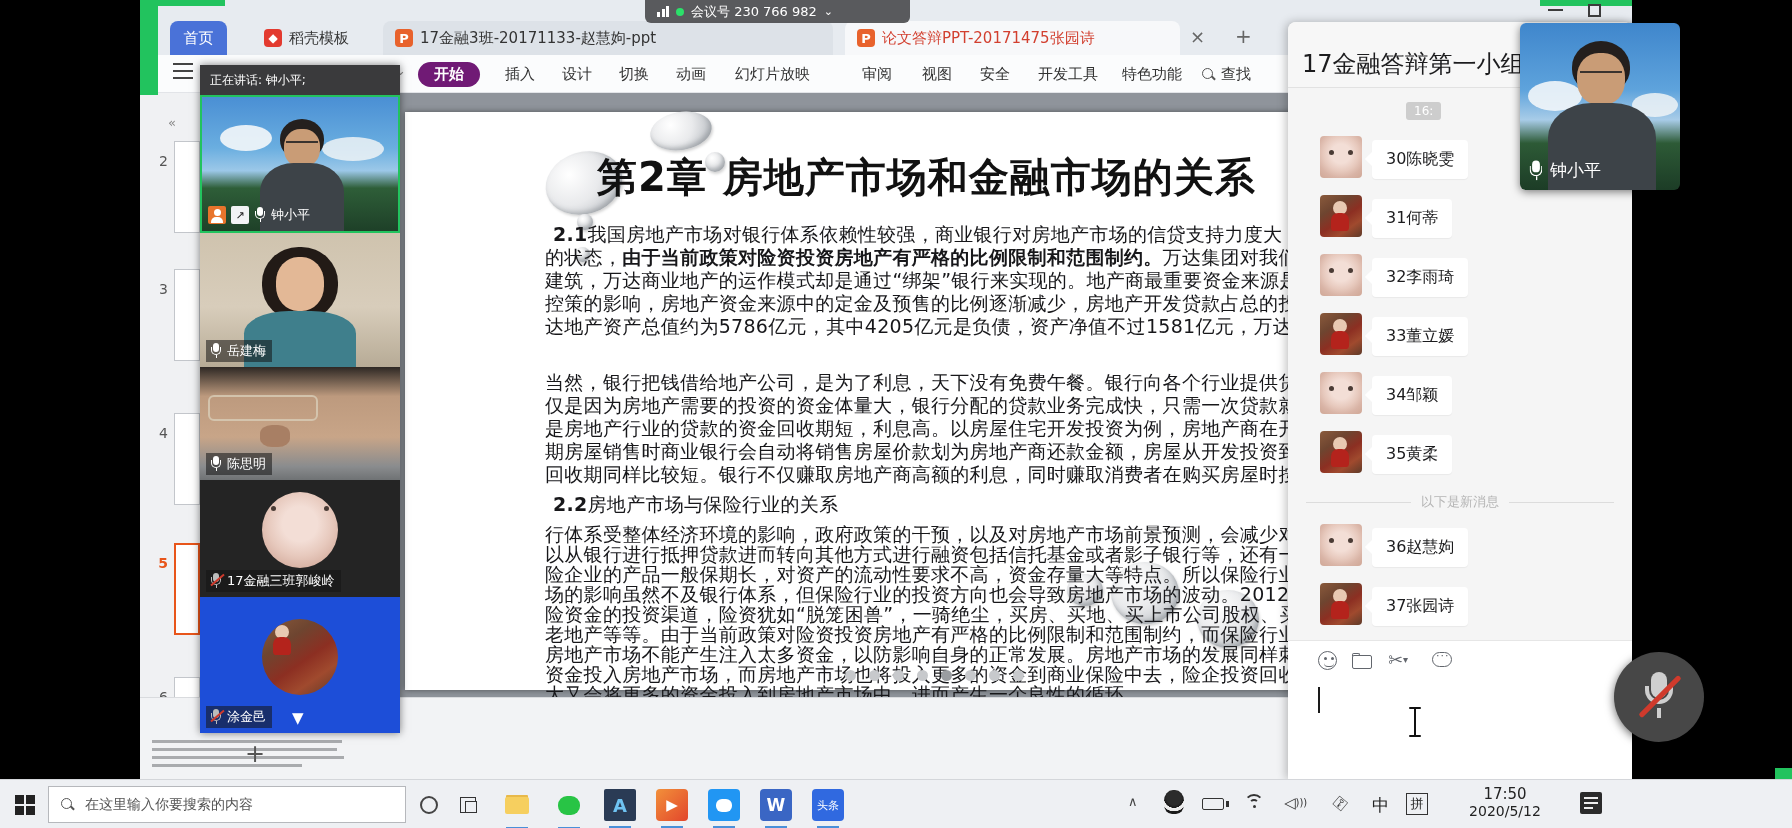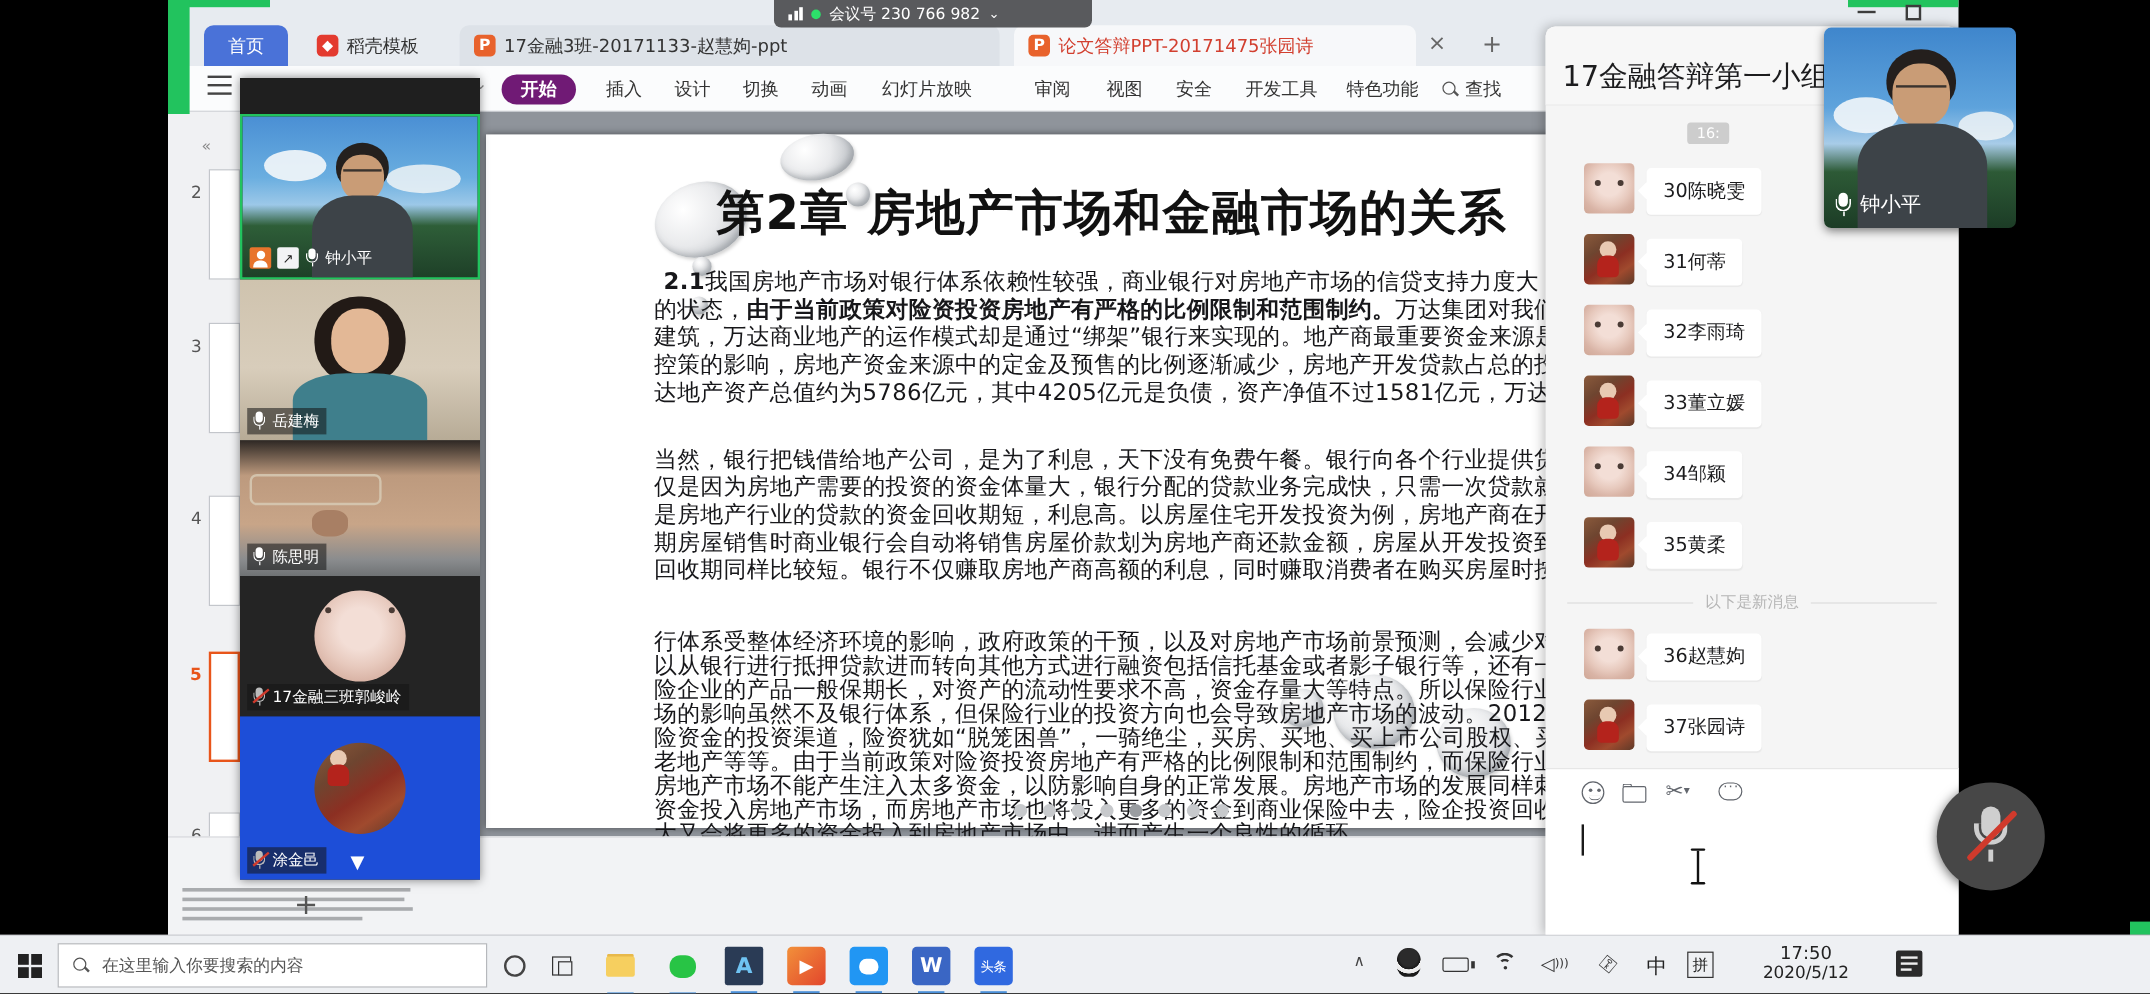--- a/index.html
+++ b/index.html
@@ -63,21 +63,21 @@
   .greenbar{position:absolute;background:#22c35e;}
 </style>
 </head>
 <body>
 
 <div id="stage">
 
   <div id="screen">
 
     <div class="tabbar">
-      <div class="tab home" style="left:30px;width:70px;">
+      <div class="tab home" style="left:30px;width:57px;">
           <span>首页</span>
         </div>
       <div class="tab" style="left:112px;width:120px;">
         <span class="docericon">◆</span>
         <span>稻壳模板</span>
       </div>
       <div class="tab file" style="left:243px;width:450px;">
         <span class="picon">P</span>
         <span>17金融3班-20171133-赵慧姁-ppt</span>
       </div>
@@ -169,20 +169,21 @@
       <div class="sline" style="left:140px;top:156px;">建筑，万达商业地产的运作模式却是通过“绑架”银行来实现的。地产商最重要资金来源是银行贷款和购房者</div>
       <div class="sline" style="left:140px;top:179px;">控策的影响，房地产资金来源中的定金及预售的比例逐渐减少，房地产开发贷款占总的投资贷款的比例逐渐增</div>
       <div class="sline" style="left:140px;top:202px;">达地产资产总值约为5786亿元，其中4205亿元是负债，资产净值不过1581亿元，万达地产负债总额4205亿元</div>
 
       <div class="sline" style="left:140px;top:258px;">当然，银行把钱借给地产公司，是为了利息，天下没有免费午餐。银行向各个行业提供贷款，但是对房地产行</div>
       <div class="sline" style="left:140px;top:281px;">仅是因为房地产需要的投资的资金体量大，银行分配的贷款业务完成快，只需一次贷款就能完成本季度甚至本</div>
       <div class="sline" style="left:140px;top:304px;">是房地产行业的贷款的资金回收期短，利息高。以房屋住宅开发投资为例，房地产商在开发投资阶段进行抵押</div>
       <div class="sline" style="left:140px;top:327px;">期房屋销售时商业银行会自动将销售房屋价款划为房地产商还款金额，房屋从开发投资到出售的周期比其他行</div>
       <div class="sline" style="left:140px;top:350px;">回收期同样比较短。银行不仅赚取房地产商高额的利息，同时赚取消费者在购买房屋时按揭贷款的利息，可谓</div>
 
+      <div class="sline" style="left:148px;top:380px;"><b>2.2</b><span>房地产市场与保险行业的关系</span></div>
 
       <div class="sline" style="left:140px;top:410px;">行体系受整体经济环境的影响，政府政策的干预，以及对房地产市场前景预测，会减少对房地产市场的信贷金</div>
       <div class="sline" style="left:140px;top:430px;">以从银行进行抵押贷款进而转向其他方式进行融资包括信托基金或者影子银行等，还有一种方式就是通过保险</div>
       <div class="sline" style="left:140px;top:450px;">险企业的产品一般保期长，对资产的流动性要求不高，资金存量大等特点。所以保险行业成为房地产市场资金</div>
       <div class="sline" style="left:140px;top:470px;">场的影响虽然不及银行体系，但保险行业的投资方向也会导致房地产市场的波动。2012年，一系列保险资金进</div>
       <div class="sline" style="left:140px;top:490px;">险资金的投资渠道，险资犹如“脱笼困兽”，一骑绝尘，买房、买地、买上市公司股权、买未上市公司股权、</div>
       <div class="sline" style="left:140px;top:510px;">老地产等等。由于当前政策对险资投资房地产有严格的比例限制和范围制约，而保险行业投资的资金与企业本</div>
       <div class="sline" style="left:140px;top:530px;">房地产市场不能产生注入太多资金，以防影响自身的正常发展。房地产市场的发展同样刺激保险行业的发展，</div>
       <div class="sline" style="left:140px;top:550px;">资金投入房地产市场，而房地产市场也将投入更多的资金到商业保险中去，险企投资回收资金比较快，增强自</div>
       <div class="sline" style="left:140px;top:570px;">大又会将更多的资金投入到房地产市场中，进而产生一个良性的循环。</div>
@@ -218,20 +219,23 @@
       <i style="width:3px;height:5px;background:#fff;"></i>
         <i style="width:3px;height:8px;background:#fff;"></i>
         <i style="width:3px;height:11px;background:#fff;"></i>
     </span>
     <span style="width:8px;height:8px;border-radius:50%;background:#2ce06a;"></span>
     <span style="color:#fff;font-size:13px;white-space:nowrap;">会议号 230 766 982</span>
     <span style="color:#fff;font-size:11px;">⌄</span>
   </div>
 
   <div id="vpanel">
+    <div class="vhead">
+      <span>正在讲话: 钟小平;</span>
+    </div>
 
     <div class="vid" style="top:30px;height:138px;border:2px solid #22c35e;background:linear-gradient(180deg,#4a8fd4 0%,#6aaee0 38%,#9cc8e8 55%,#2e5e38 68%,#1e4028 100%);">
       <div class="abs" style="left:18px;top:28px;width:52px;height:26px;border-radius:50%;background:#f4f7f9;opacity:.9;"></div>
       <div class="abs" style="left:120px;top:40px;width:62px;height:24px;border-radius:50%;background:#eef3f6;opacity:.85;"></div>
       <div class="abs" style="left:78px;top:22px;width:44px;height:40px;border-radius:50% 50% 46% 46%;background:#24201e;"></div>
       <div class="abs" style="left:82px;top:32px;width:36px;height:38px;border-radius:45%;background:#c99c76;"></div>
       <div class="abs" style="left:84px;top:44px;width:32px;height:8px;border-top:2px solid #3a332e;"></div>
       <div class="abs" style="left:58px;top:66px;width:84px;height:72px;border-radius:40% 40% 0 0;background:#3d4348;"></div>
       <div class="vlabel" style="background:none;padding-left:0;">
         <span style="width:18px;height:18px;background:#e8742c;display:inline-flex;align-items:center;justify-content:center;border-radius:2px;">

